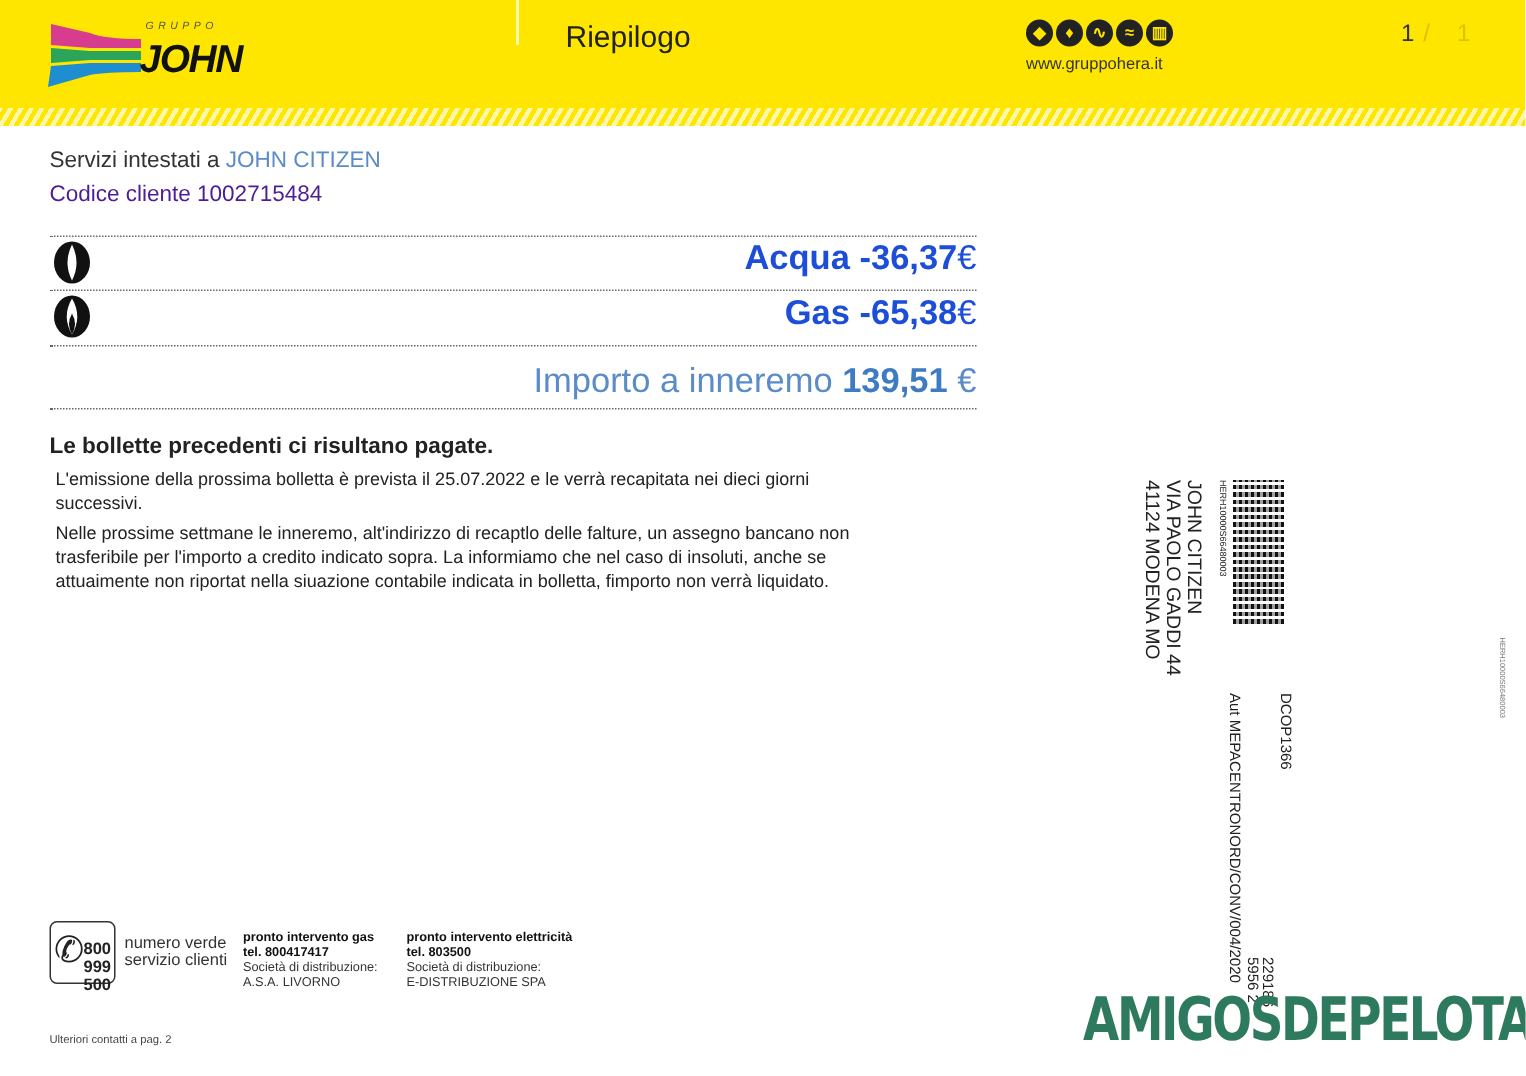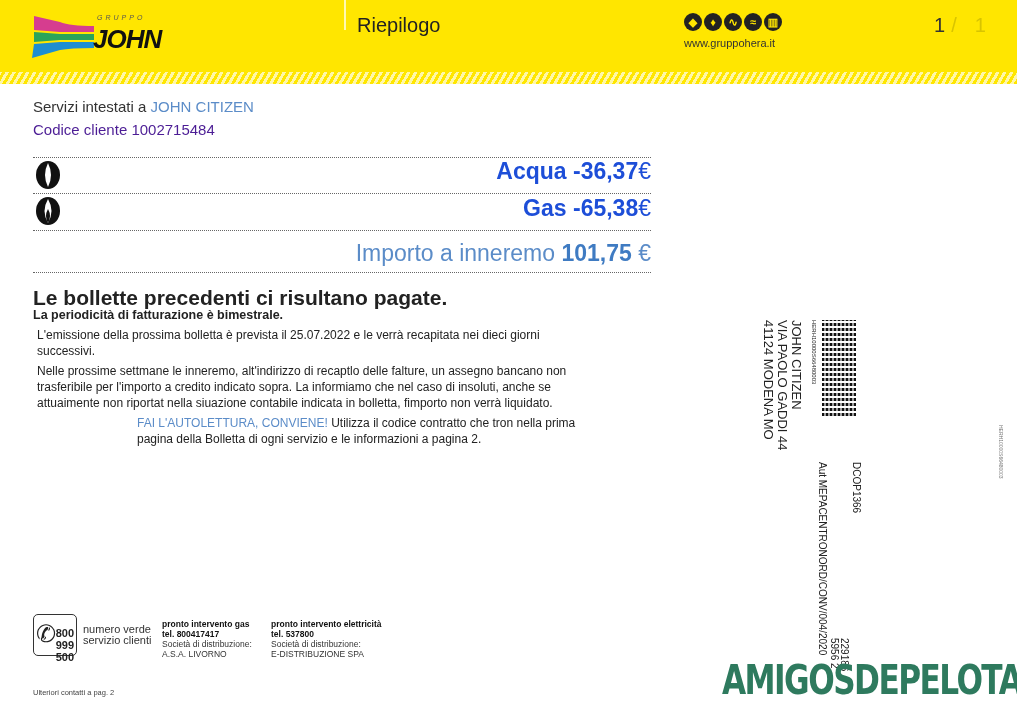--- a/index.html
+++ b/index.html
@@ -5,41 +5,41 @@
   html, body { margin:0; padding:0; }
   body { width:1017px; height:717px; background:#ffffff; position:relative; overflow:hidden;
          font-family:"Liberation Sans", sans-serif; color:#222; }
   .header { position:absolute; left:0; top:0; width:1017px; height:72px; background:#ffe600; }
   .header-stripes { position:absolute; left:0; top:72px; width:1017px; height:12px;
     background: repeating-linear-gradient(-60deg, #ffe600 0 3px, #fff7a8 3px 6px); }
   .logo { position:absolute; left:30px; top:12px; width:140px; height:50px; }
   .logo-gruppo { position:absolute; left:97px; top:14px; font-size:7px; letter-spacing:3px; color:#555; font-style:italic; }
   .logo-hera { position:absolute; left:93px; top:24px; font-size:26px; font-weight:bold; font-style:italic; color:#111; letter-spacing:-1px; }
   .header-divider { position:absolute; left:344px; top:0; width:2px; height:30px; background:#fff8b0; }
-  .header-title { position:absolute; left:357px; top:14px; font-size:20px; color:#222; }
+  .header-title { position:absolute; left:377px; top:14px; font-size:20px; color:#222; }
   .service-icons { position:absolute; left:684px; top:13px; display:flex; gap:2px; }
   .service-icons span { display:inline-block; width:18px; height:18px; border-radius:50%; background:#222; color:#ffe600;
     font-size:11px; text-align:center; line-height:18px; font-weight:bold; }
   .website { position:absolute; left:684px; top:37px; font-size:11px; color:#333; }
-  .page-num { position:absolute; left:934px; top:14px; font-size:20px; color:#333; }
+  .page-num { position:absolute; left:934px; top:14px; font-size:16px; color:#333; }
   .page-num .sep { color:#d8c400; margin:0 6px; }
   .page-num .total { color:#d8c400; margin-left:12px; }
 
   .holder { position:absolute; left:33px; top:98px; font-size:15px; color:#333; }
   .holder .name { color:#5b8cc8; }
   .client-code { position:absolute; left:33px; top:121px; font-size:15px; color:#4c1d95; }
   .dotted { position:absolute; left:33px; width:618px; border-top:1px dotted #666; }
   .row-icon { position:absolute; left:33px; width:30px; height:30px; }
   .amount-row { position:absolute; right:366px; font-size:23px; font-weight:bold; color:#1d4ed8; }
   .amount-row .eur { font-weight:normal; }
   .credit { position:absolute; right:366px; top:240px; font-size:23px; color:#5b8cc8; }
   .credit b { color:#3f7bc2; }
 
   .notes { position:absolute; left:33px; top:289px; width:570px; font-size:12px; line-height:16px; color:#222; }
-  .notes h2 { margin:0; font-size:21px; font-weight:bold; line-height:18px; }
+  .notes h2 { margin:0; font-size:15px; font-weight:bold; line-height:18px; }
   .notes h3 { margin:0; font-size:12.5px; font-weight:bold; }
   .notes p { margin:4px; }
   .autolettura { margin-left:104px !important; }
   .autolettura .hl { color:#5b8cc8; }
 
   .rot { position:absolute; transform-origin:left top; transform:rotate(90deg); white-space:nowrap; color:#222; }
   .qr { position:absolute; left:822px; top:320px; width:34px; height:96px;
     background:
       repeating-linear-gradient(0deg, #111 0 3px, #fff 3px 5px),
       #111;
@@ -112,34 +112,29 @@
   <path d="M15 13 Q19 20 15 27 Q11 20 15 13 Z" fill="#111"></path>
 </svg>
 <div class="amount-row" style="top:195px">
   <span>Gas</span>
   <span>-65,38</span><span class="eur">€</span>
 </div>
 
 <div class="dotted" style="top:230px"></div>
 <div class="credit">
   <span>Importo a inneremo</span>
-  <b>101,75</b>
+  <b>139,51</b>
   <span>€</span>
 </div>
 <div class="dotted" style="top:272px"></div>
 
 <div class="notes">
   <h2>Le bollette precedenti ci risultano pagate.</h2>
-  <h3>La periodicità di fatturazione è bimestrale.</h3>
   <p>L'emissione della prossima bolletta è prevista il 25.07.2022 e le verrà recapitata nei dieci giorni successivi.</p>
   <p>Nelle prossime settmane le inneremo, alt'indirizzo di recaptlo delle falture, un assegno bancano non trasferibile per l'importo a credito indicato sopra. La informiamo che nel caso di insoluti, anche se attuaimente non riportat nella siuazione contabile indicata in bolletta, fimporto non verrà liquidato.</p>
-  <p class="autolettura">
-    <span class="hl">FAI L'AUTOLETTURA, CONVIENE!</span>
-    <span>Utilizza il codice contratto che tron nella prima pagina della Bolletta di ogni servizio e le informazioni a pagina 2.</span>
-  </p>
 </div>
 
 <div class="rot" style="left:803px; top:320px; font-size:13px; line-height:14px;">
   <div>JOHN CITIZEN</div>
   <div>VIA PAOLO GADDI 44</div>
   <div>41124 MODENA MO</div>
 </div>
 <div class="rot" style="left:817px; top:320px; font-size:6px;">HERH10000S66480003</div>
 <div class="qr">
     <div class="qr-inner"></div>
@@ -165,20 +160,20 @@
 <div class="ulteriori">Ulteriori contatti a pag. 2</div>
 
 <div class="contact" style="left:162px">
   <b style="display:block">pronto intervento gas</b>
   <b style="display:block">tel. 800417417</b>
   <div>Società di distribuzione:</div>
   <div>A.S.A. LIVORNO</div>
 </div>
 <div class="contact" style="left:271px">
   <b style="display:block">pronto intervento elettricità</b>
-  <b style="display:block">tel. 537800</b>
+  <b style="display:block">tel. 803500</b>
   <div>Società di distribuzione:</div>
   <div>E-DISTRIBUZIONE SPA</div>
 </div>
 
 <div class="watermark">
   <span>AMIGOSDEPELOTAS</span>
 </div>
 
 </body></html>

